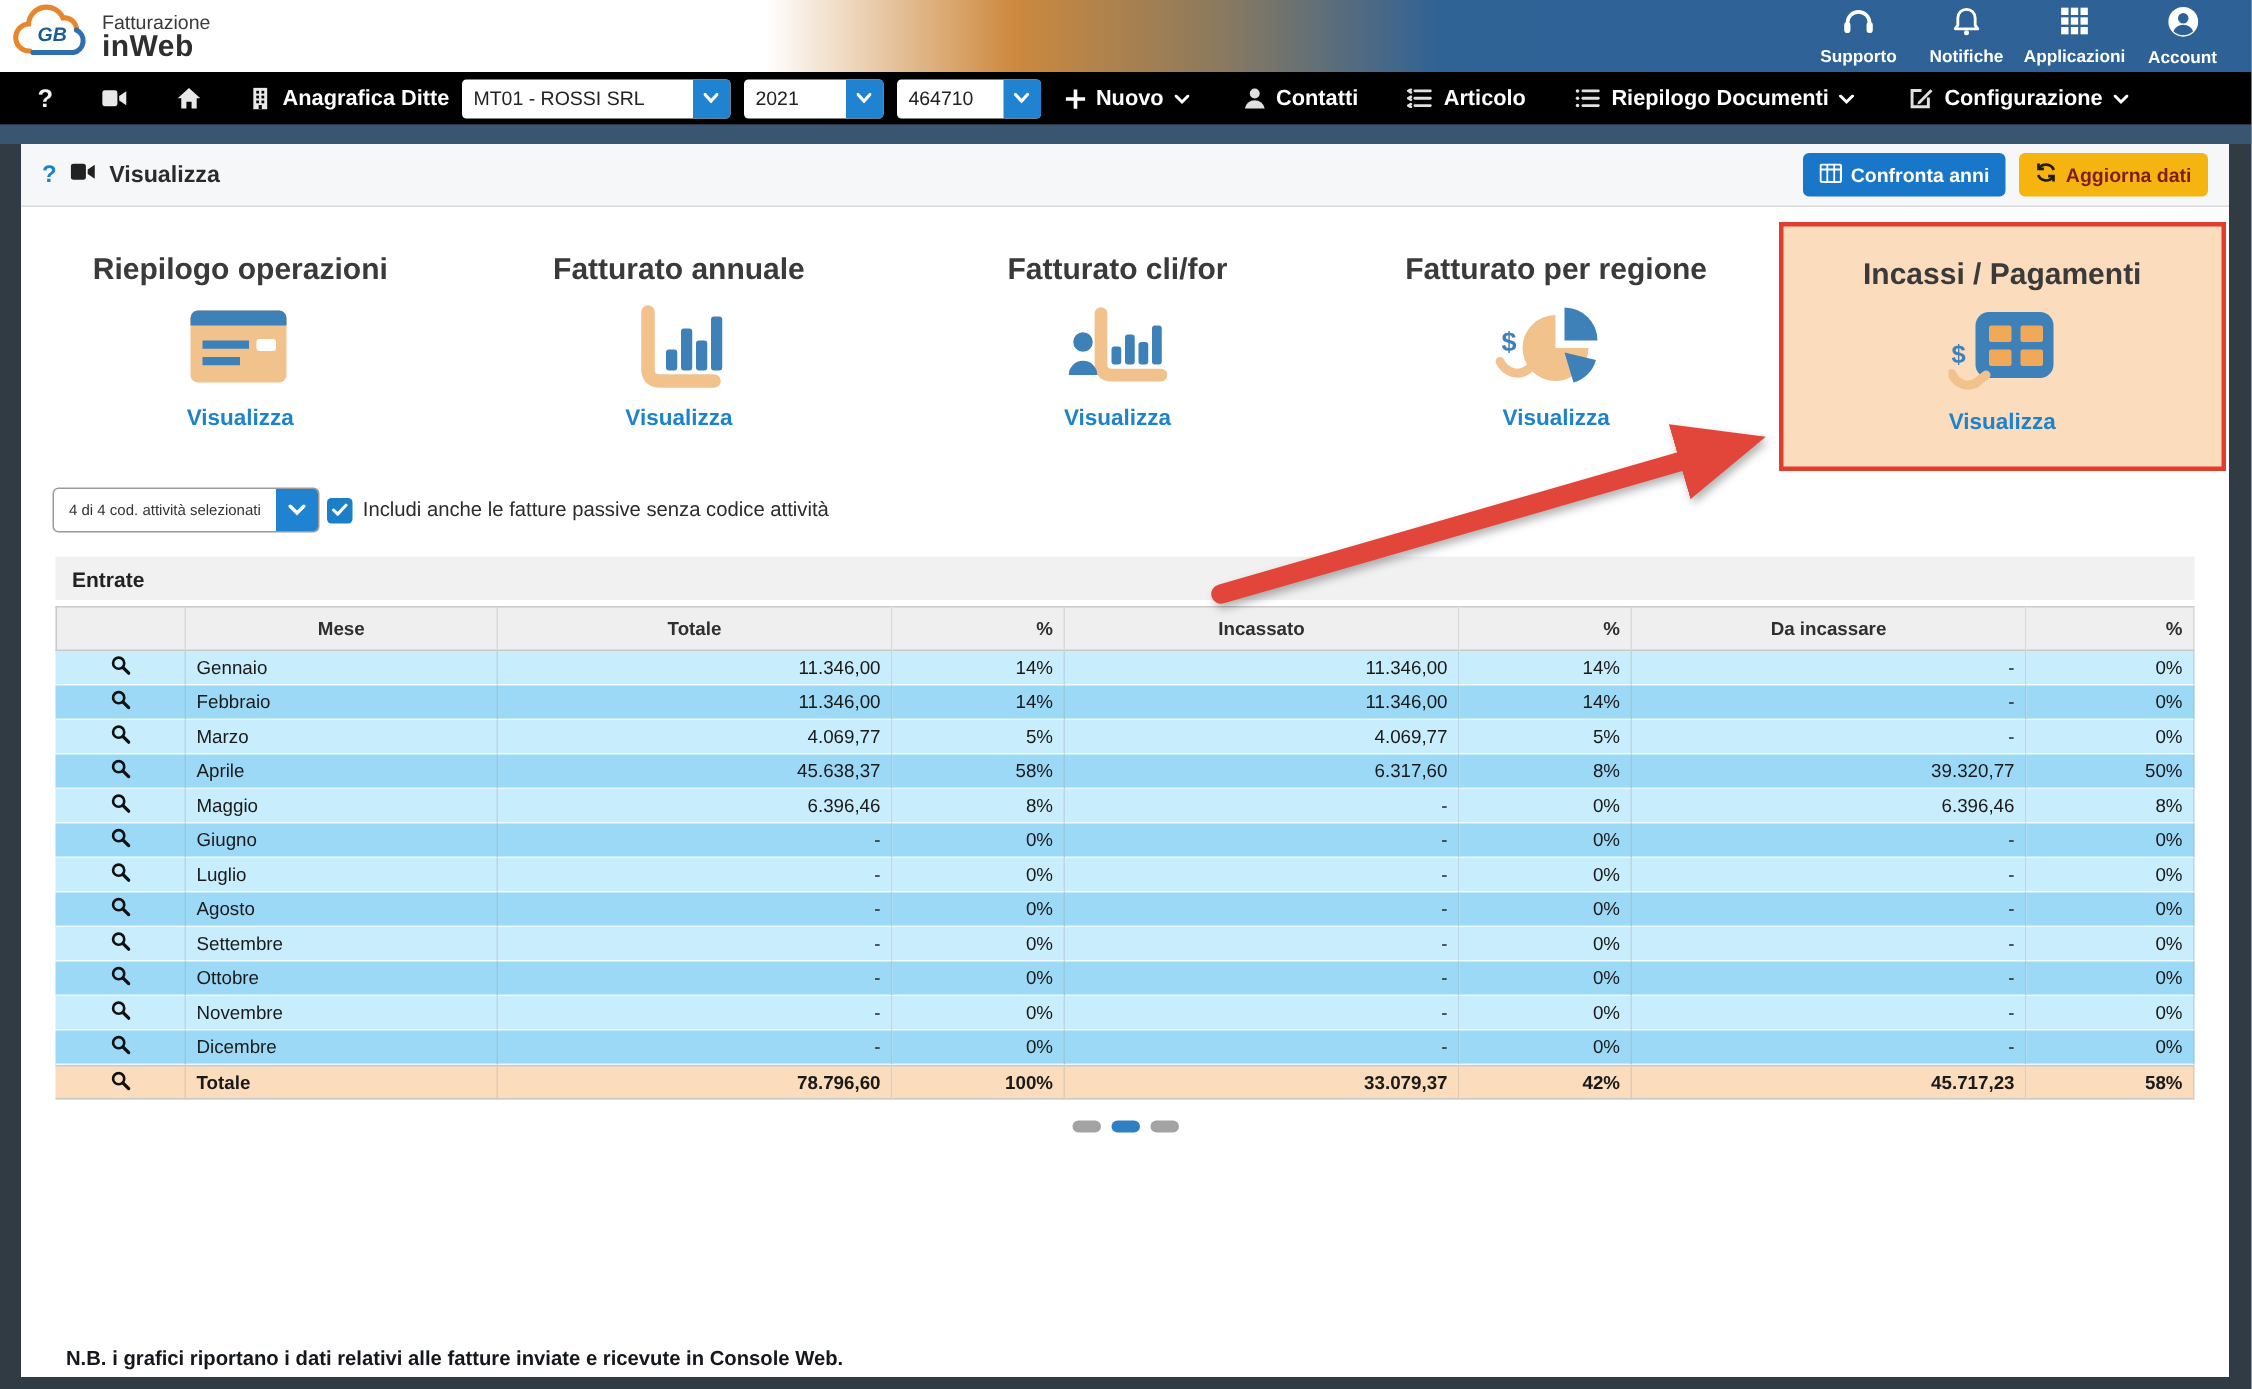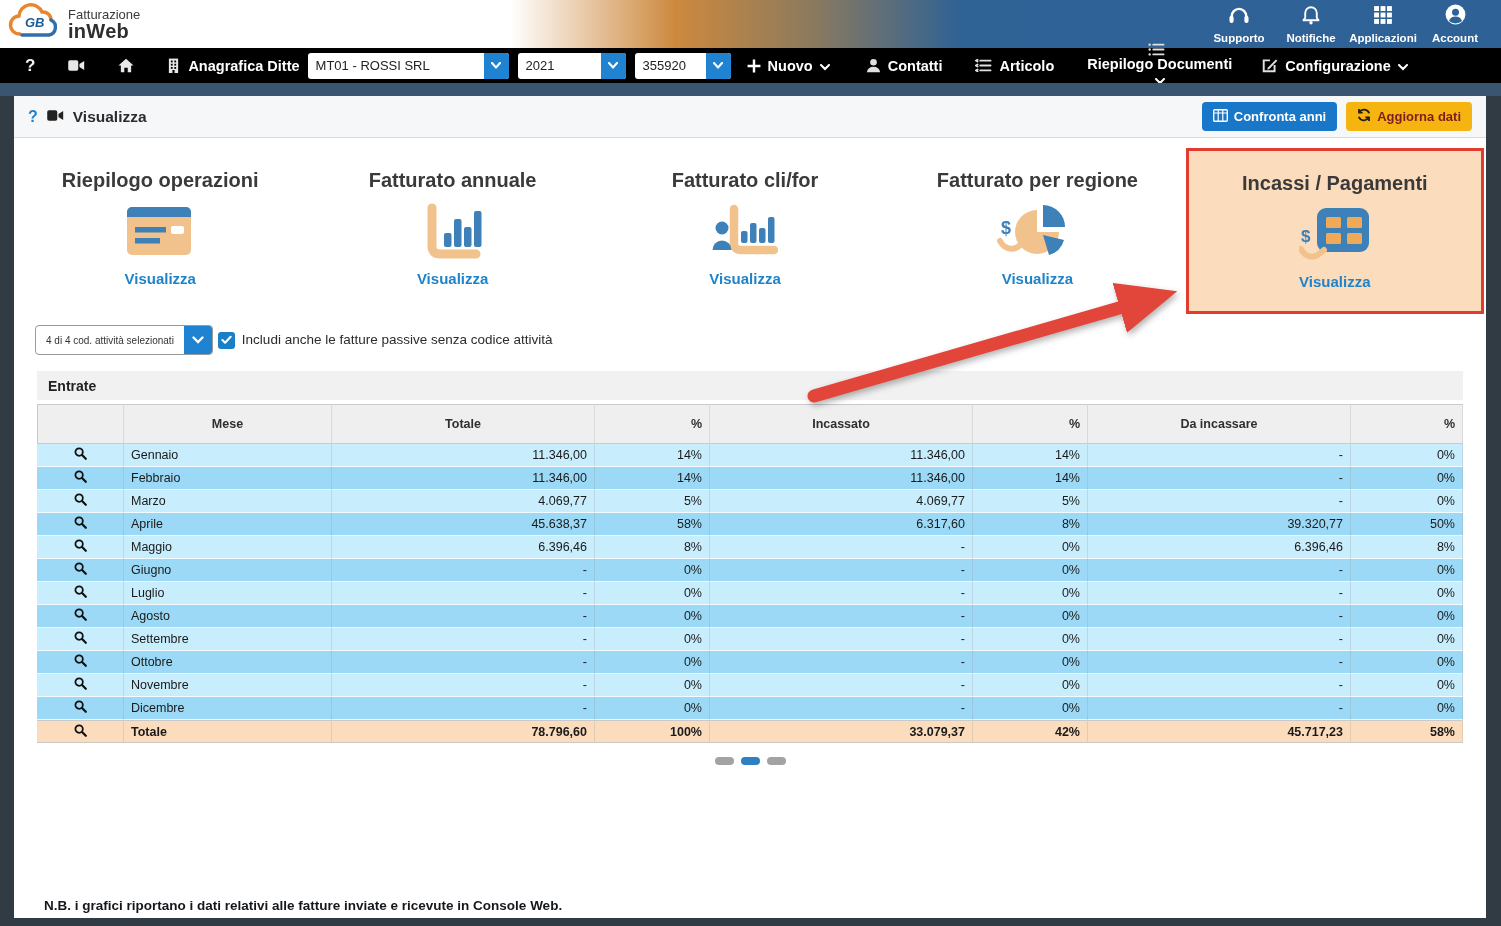--- a/index.html
+++ b/index.html
@@ -53,21 +53,21 @@
   .f-select .val { font-size:10px; color:#333; padding:0 10px; }
   .f-select .btn { width:28px; height:30px; background:#1f83d1; display:flex; align-items:center; justify-content:center; }
   .f-check { display:flex; align-items:flex-start; margin-left:5px; gap:7px; cursor:pointer; }
   .checkbox { width:17px; height:17px; background:#1b7fc8; border-radius:3px; display:flex; align-items:center; justify-content:center; }
   .f-check .lbl { font-size:13.5px; color:#2b2b2b; }
 
   
   .section-bar { margin:16px 23px 4px 23px; height:29px; background:#f1f1f1; display:flex; align-items:center; }
   .section-bar .t { font-weight:bold; font-size:14px; color:#222; padding-left:11px; }
   table.grid { width:1426px; margin:0 23px; border-collapse:separate; border-spacing:0; table-layout:fixed; font-size:12.5px; color:#1a1a1a; }
-  table.grid th { background:#efefef; font-weight:bold; color:#2f2f2f; height:40px; border-top:1px solid #c9c9c9; border-bottom:1px solid #c9c9c9; border-right:1px solid #d9d9d9; padding:0 7px; }
+  table.grid th { background:#efefef; font-weight:bold; color:#2f2f2f; height:30px; border-top:1px solid #c9c9c9; border-bottom:1px solid #c9c9c9; border-right:1px solid #d9d9d9; padding:0 7px; }
   table.grid th:first-child { border-left:1px solid #c9c9c9; }
   table.grid td { height:23px; padding:0 7px; border-right:1px solid rgba(150,150,150,0.25); border-bottom:1px solid rgba(255,255,255,0.8); }
   tbody tr:nth-child(odd) td { background:#c8edfd; }
   tbody tr:nth-child(even) td { background:#9cd9f6; }
   tr.total-row td { background:#fbdcbd !important; font-weight:bold; border-top:1px solid #c9c9c9; border-bottom:1px solid #c9c9c9; }
   .c-zoom { text-align:center; cursor:pointer; }
   .c-name { text-align:left; }
   .c-num { text-align:right; }
   .c-mid { text-align:center; }
   .c-pct { text-align:right; }
@@ -171,38 +171,38 @@
           <rect x="6.2" y="2.2" width="1.6" height="1.6"></rect>
           <rect x="3.2" y="5" width="1.6" height="1.6"></rect>
           <rect x="6.2" y="5" width="1.6" height="1.6"></rect>
           <rect x="3.2" y="7.8" width="1.6" height="1.6"></rect>
           <rect x="6.2" y="7.8" width="1.6" height="1.6"></rect>
           <rect x="4.6" y="10.4" width="1.8" height="2.6"></rect>
         </g>
       </svg>
   </span>
   <span class="nb-label">Anagrafica Ditte</span>
-  <div class="nb-select" style="width:201px; margin-left:8px;">
+  <div class="nb-select" style="width:179px; margin-left:8px;">
     <span class="val">MT01 - ROSSI SRL</span>
     <span class="btn">
         <svg width="10" height="7" viewBox="0 0 10 7">
           <path d="M1 1 L5 5.4 L9 1" stroke="#fff" stroke-width="2.1" fill="none" stroke-linecap="round"></path>
         </svg>
       </span>
   </div>
-  <div class="nb-select" style="width:108px; margin-left:9px;text-align:right;">
+  <div class="nb-select" style="width:93px; margin-left:9px;text-align:right;">
     <span class="val">2021</span>
     <span class="btn">
         <svg width="10" height="7" viewBox="0 0 10 7">
           <path d="M1 1 L5 5.4 L9 1" stroke="#fff" stroke-width="2.1" fill="none" stroke-linecap="round"></path>
         </svg>
       </span>
   </div>
   <div class="nb-select" style="width:96px; margin-left:9px;">
-    <span class="val">355920</span>
+    <span class="val">464710</span>
     <span class="btn">
         <svg width="10" height="7" viewBox="0 0 10 7">
           <path d="M1 1 L5 5.4 L9 1" stroke="#fff" stroke-width="2.1" fill="none" stroke-linecap="round"></path>
         </svg>
       </span>
   </div>
   <div class="nb-item" style="margin-left:16px;">
     <svg width="14" height="14" viewBox="0 0 12 12">
         <path d="M6 0.5 V11.5 M0.5 6 H11.5" stroke="#fff" stroke-width="2.1"></path>
       </svg>
@@ -224,21 +224,21 @@
           <path d="M4.5 1.5 H14"></path>
           <path d="M4.5 6 H14"></path>
           <path d="M4.5 10.5 H14"></path>
           <path d="M2 0.6 L0.6 1.5 L2 2.4"></path>
           <path d="M2 5.1 L0.6 6 L2 6.9"></path>
           <path d="M2 9.6 L0.6 10.5 L2 11.4"></path>
         </g>
       </svg>
     <span>Articolo</span>
   </div>
-  <div class="nb-item" style="margin-left:33px;flex-direction:column;">
+  <div class="nb-item" style="margin-left:33px;">
     <svg width="17" height="13" viewBox="0 0 15 12">
         <g stroke="#e0e0e0" stroke-width="1.7" stroke-linecap="round">
           <path d="M4.5 1.5 H14"></path>
           <path d="M4.5 6 H14"></path>
           <path d="M4.5 10.5 H14"></path>
         </g>
         <g fill="#e0e0e0">
           <circle cx="1.2" cy="1.5" r="1.1"></circle>
           <circle cx="1.2" cy="6" r="1.1"></circle>
           <circle cx="1.2" cy="10.5" r="1.1"></circle>

